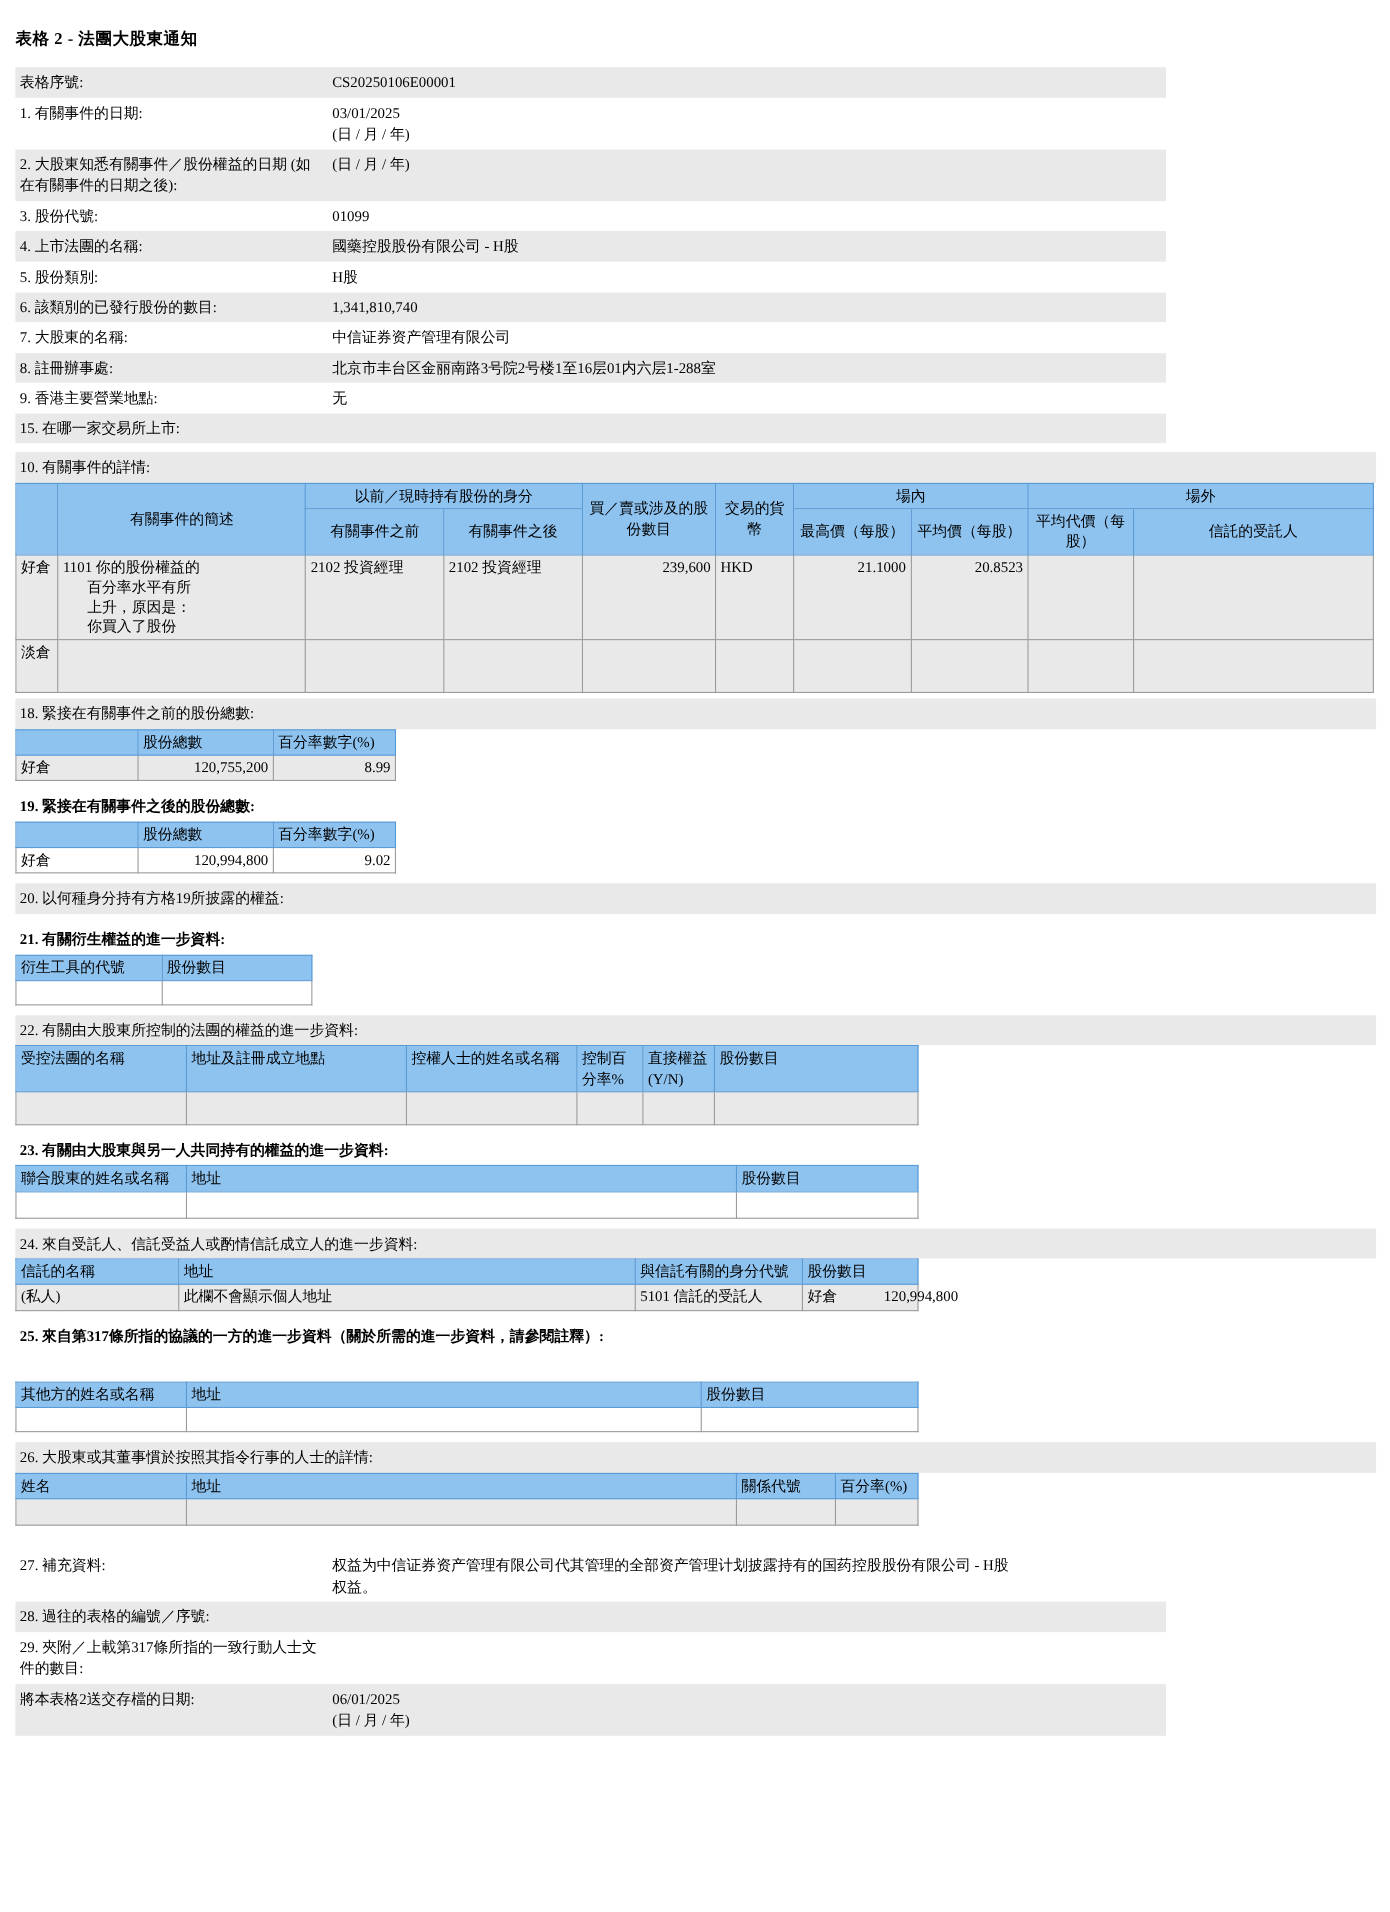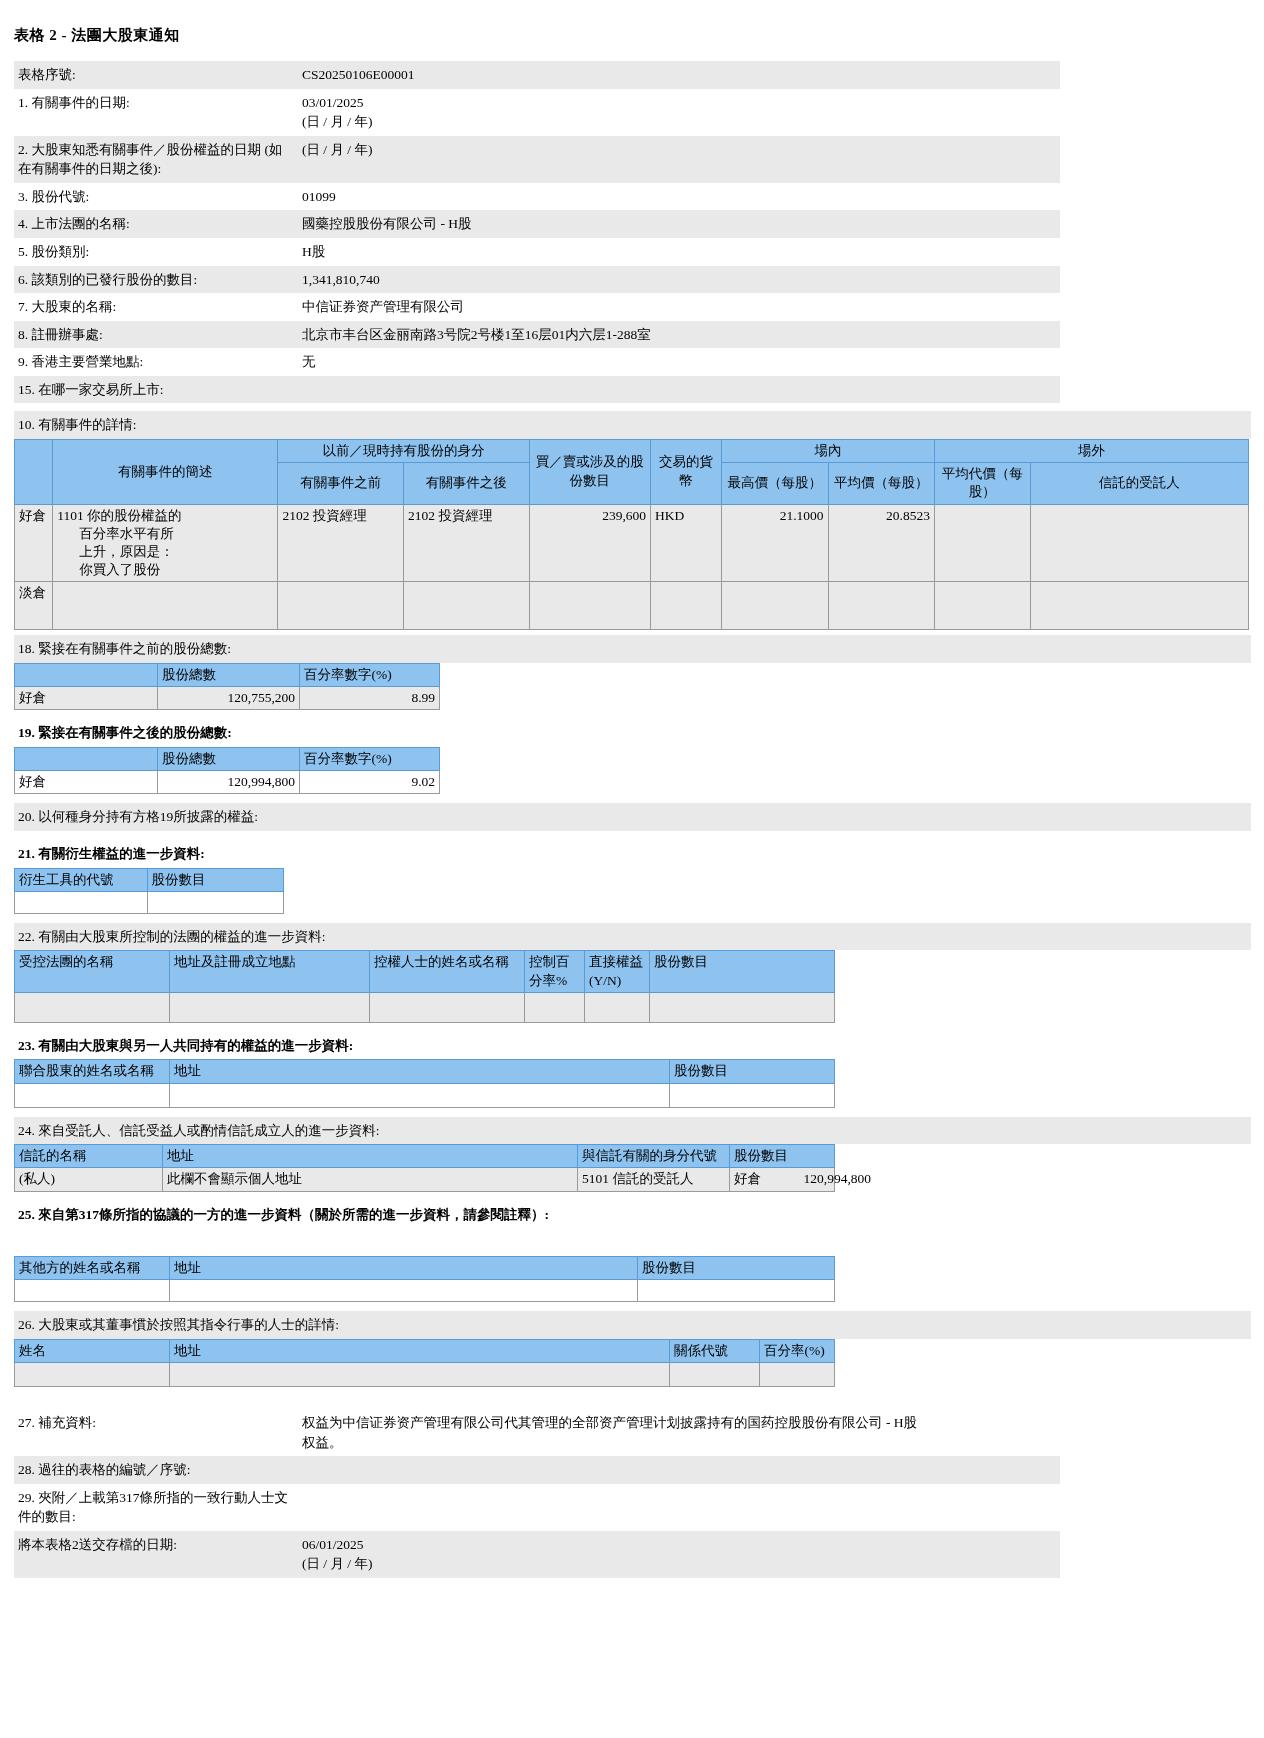--- a/index.html
+++ b/index.html
@@ -88,21 +88,21 @@
 
   
   table.details { width: 1235px; table-layout: fixed; }
   table.details th.hdr { text-align: center; vertical-align: middle; }
   table.details td { background: #e9e9e9; }
   table.details td.tagcol { width: 28px; }
   .desc-lines { display: block; }
   .desc-lines span { display: block; }
 
   
-  table.t-sharetotal { width: 426px; }
+  table.t-sharetotal { width: 346px; }
   table.t-sharetotal td, table.t-sharetotal th { }
   table.t-capacity { width: 320px; }
   table.t-deriv { width: 270px; }
   table.t-controlled { width: 820px; table-layout: fixed; }
   table.t-joint { width: 820px; table-layout: fixed; }
   table.t-trust { width: 820px; table-layout: fixed; }
   table.t-s317 { width: 820px; table-layout: fixed; margin-top: 28px; }
   table.t-instruct { width: 820px; table-layout: fixed; }
 
   .nowrap { white-space: nowrap; }

